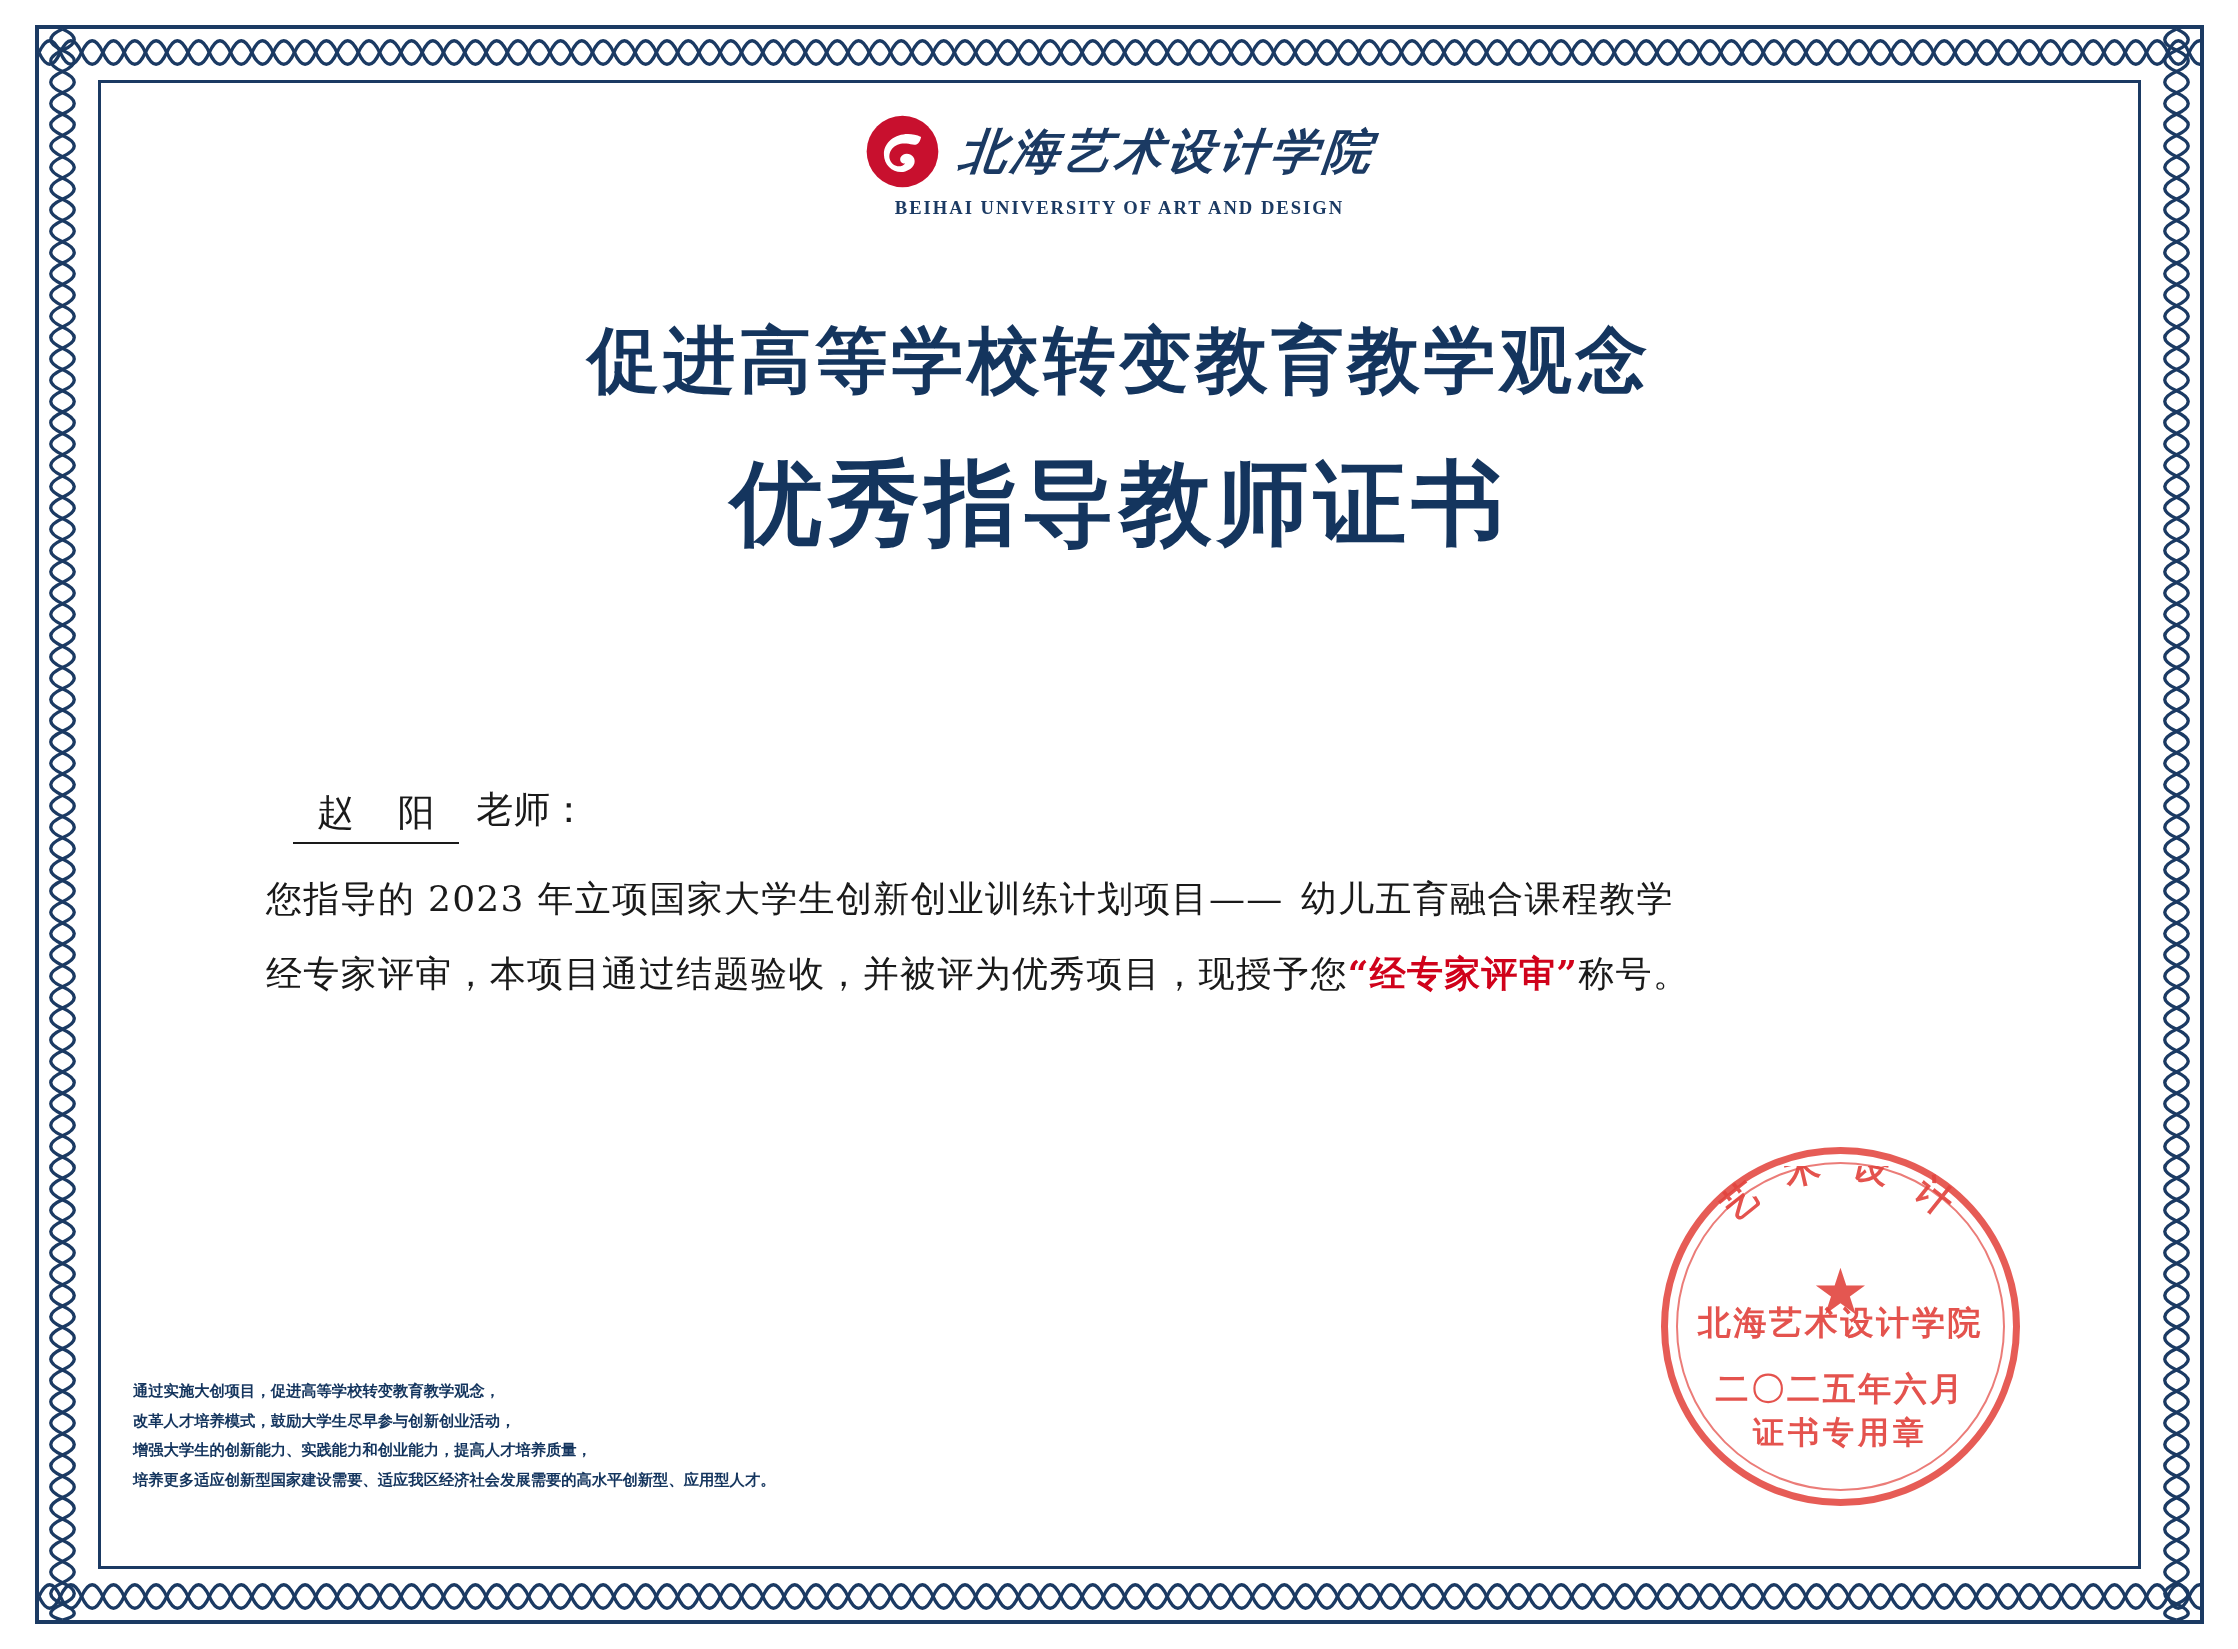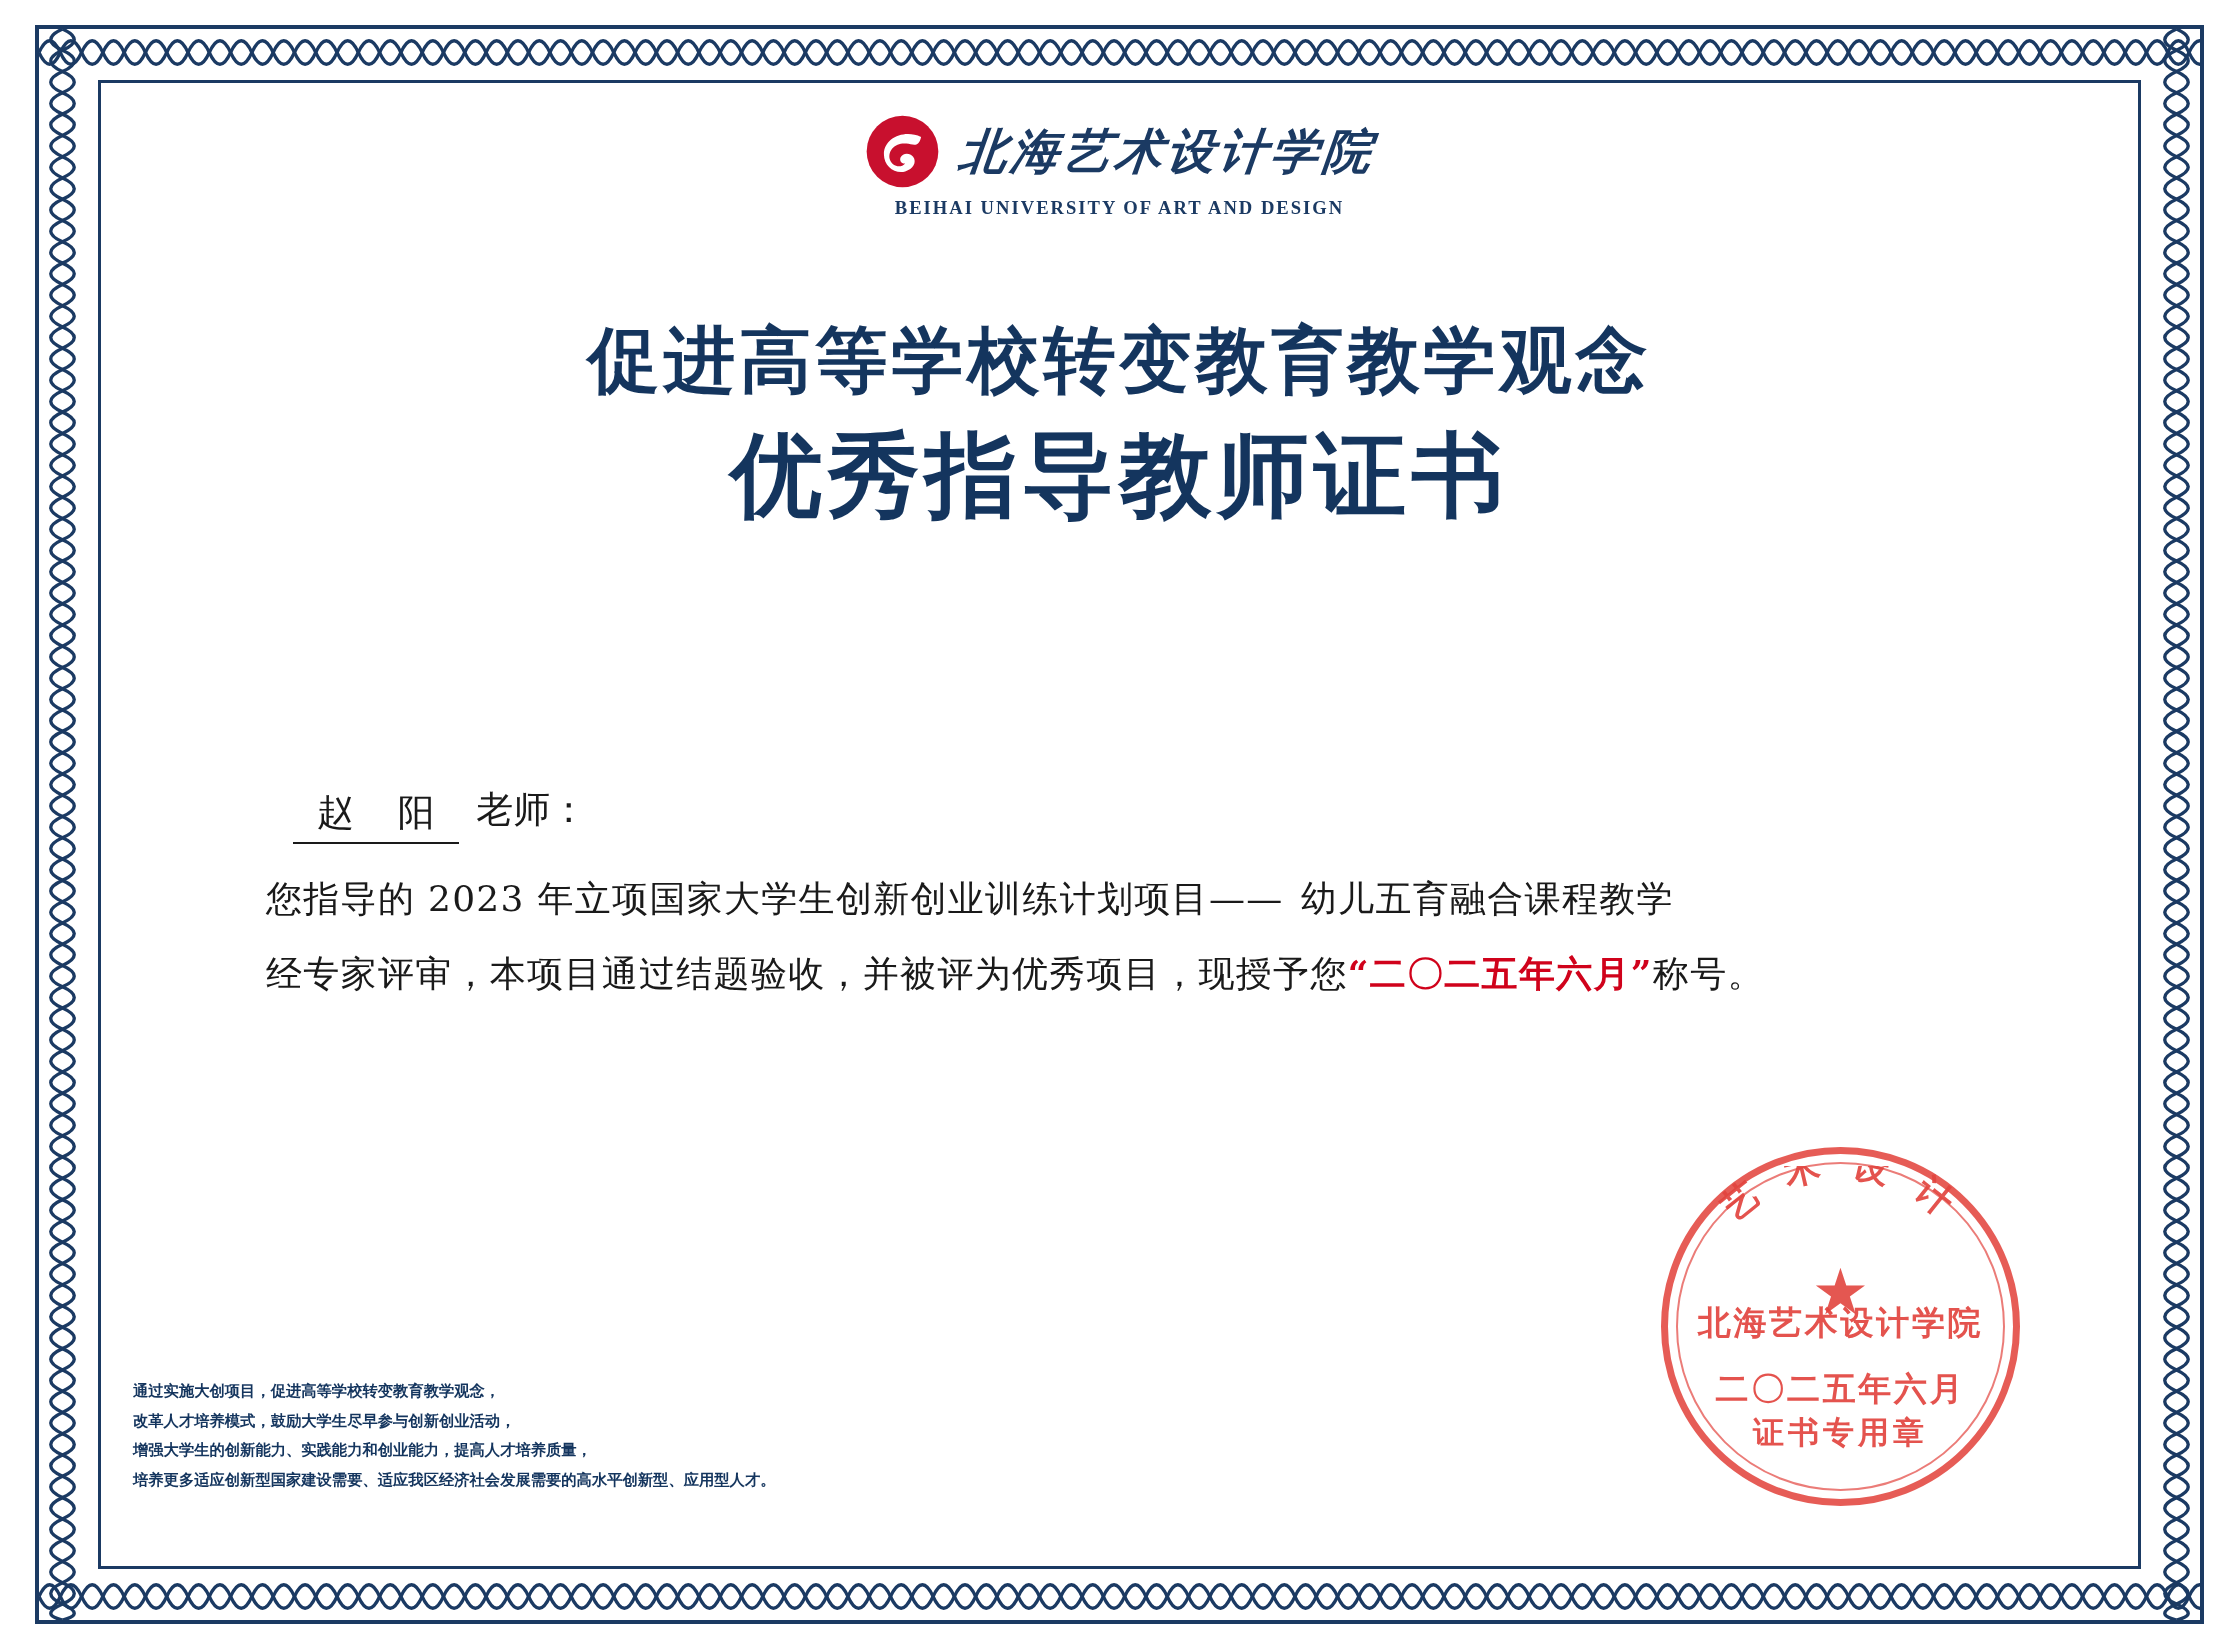--- a/index.html
+++ b/index.html
@@ -100,21 +100,21 @@
     text-align: center;
     font-family: "DejaVu Serif", serif;
     font-size: 72px;
     font-weight: 700;
     color: #14355e;
     letter-spacing: 4px;
   }
   .title-sub {
     position: absolute;
     left: 0; right: 0;
-    top: 414px;
+    top: 442px;
     text-align: center;
     font-family: "DejaVu Serif", serif;
     font-size: 92px;
     font-weight: 700;
     color: #14355e;
     letter-spacing: 5.3px;
   }
 
   
   .body-block {
@@ -296,21 +296,21 @@
     <div class="salutation-row">
       <span class="recipient-name">赵 阳</span>
       <span class="salutation-suffix">老师：</span>
     </div>
 
     <div class="para">
       <span>您指导的 2023 年立项国家大学生创新创业训练计划项目——</span><span class="gap"></span><span>幼儿五育融合课程教学</span>
     </div>
 
     <div class="para line2">
-      <span>经专家评审，本项目通过结题验收，并被评为优秀项目，现授予您</span><span class="highlight">“二〇二五年六月”</span><span>称号。</span>
+      <span>经专家评审，本项目通过结题验收，并被评为优秀项目，现授予您</span><span class="highlight">“经专家评审”</span><span>称号。</span>
     </div>
 
   </div>
 
   <div class="footer-note">
     <div>通过实施大创项目，促进高等学校转变教育教学观念，</div>
     <div>改革人才培养模式，鼓励大学生尽早参与创新创业活动，</div>
     <div>增强大学生的创新能力、实践能力和创业能力，提高人才培养质量，</div>
     <div>培养更多适应创新型国家建设需要、适应我区经济社会发展需要的高水平创新型、应用型人才。</div>
   </div>

